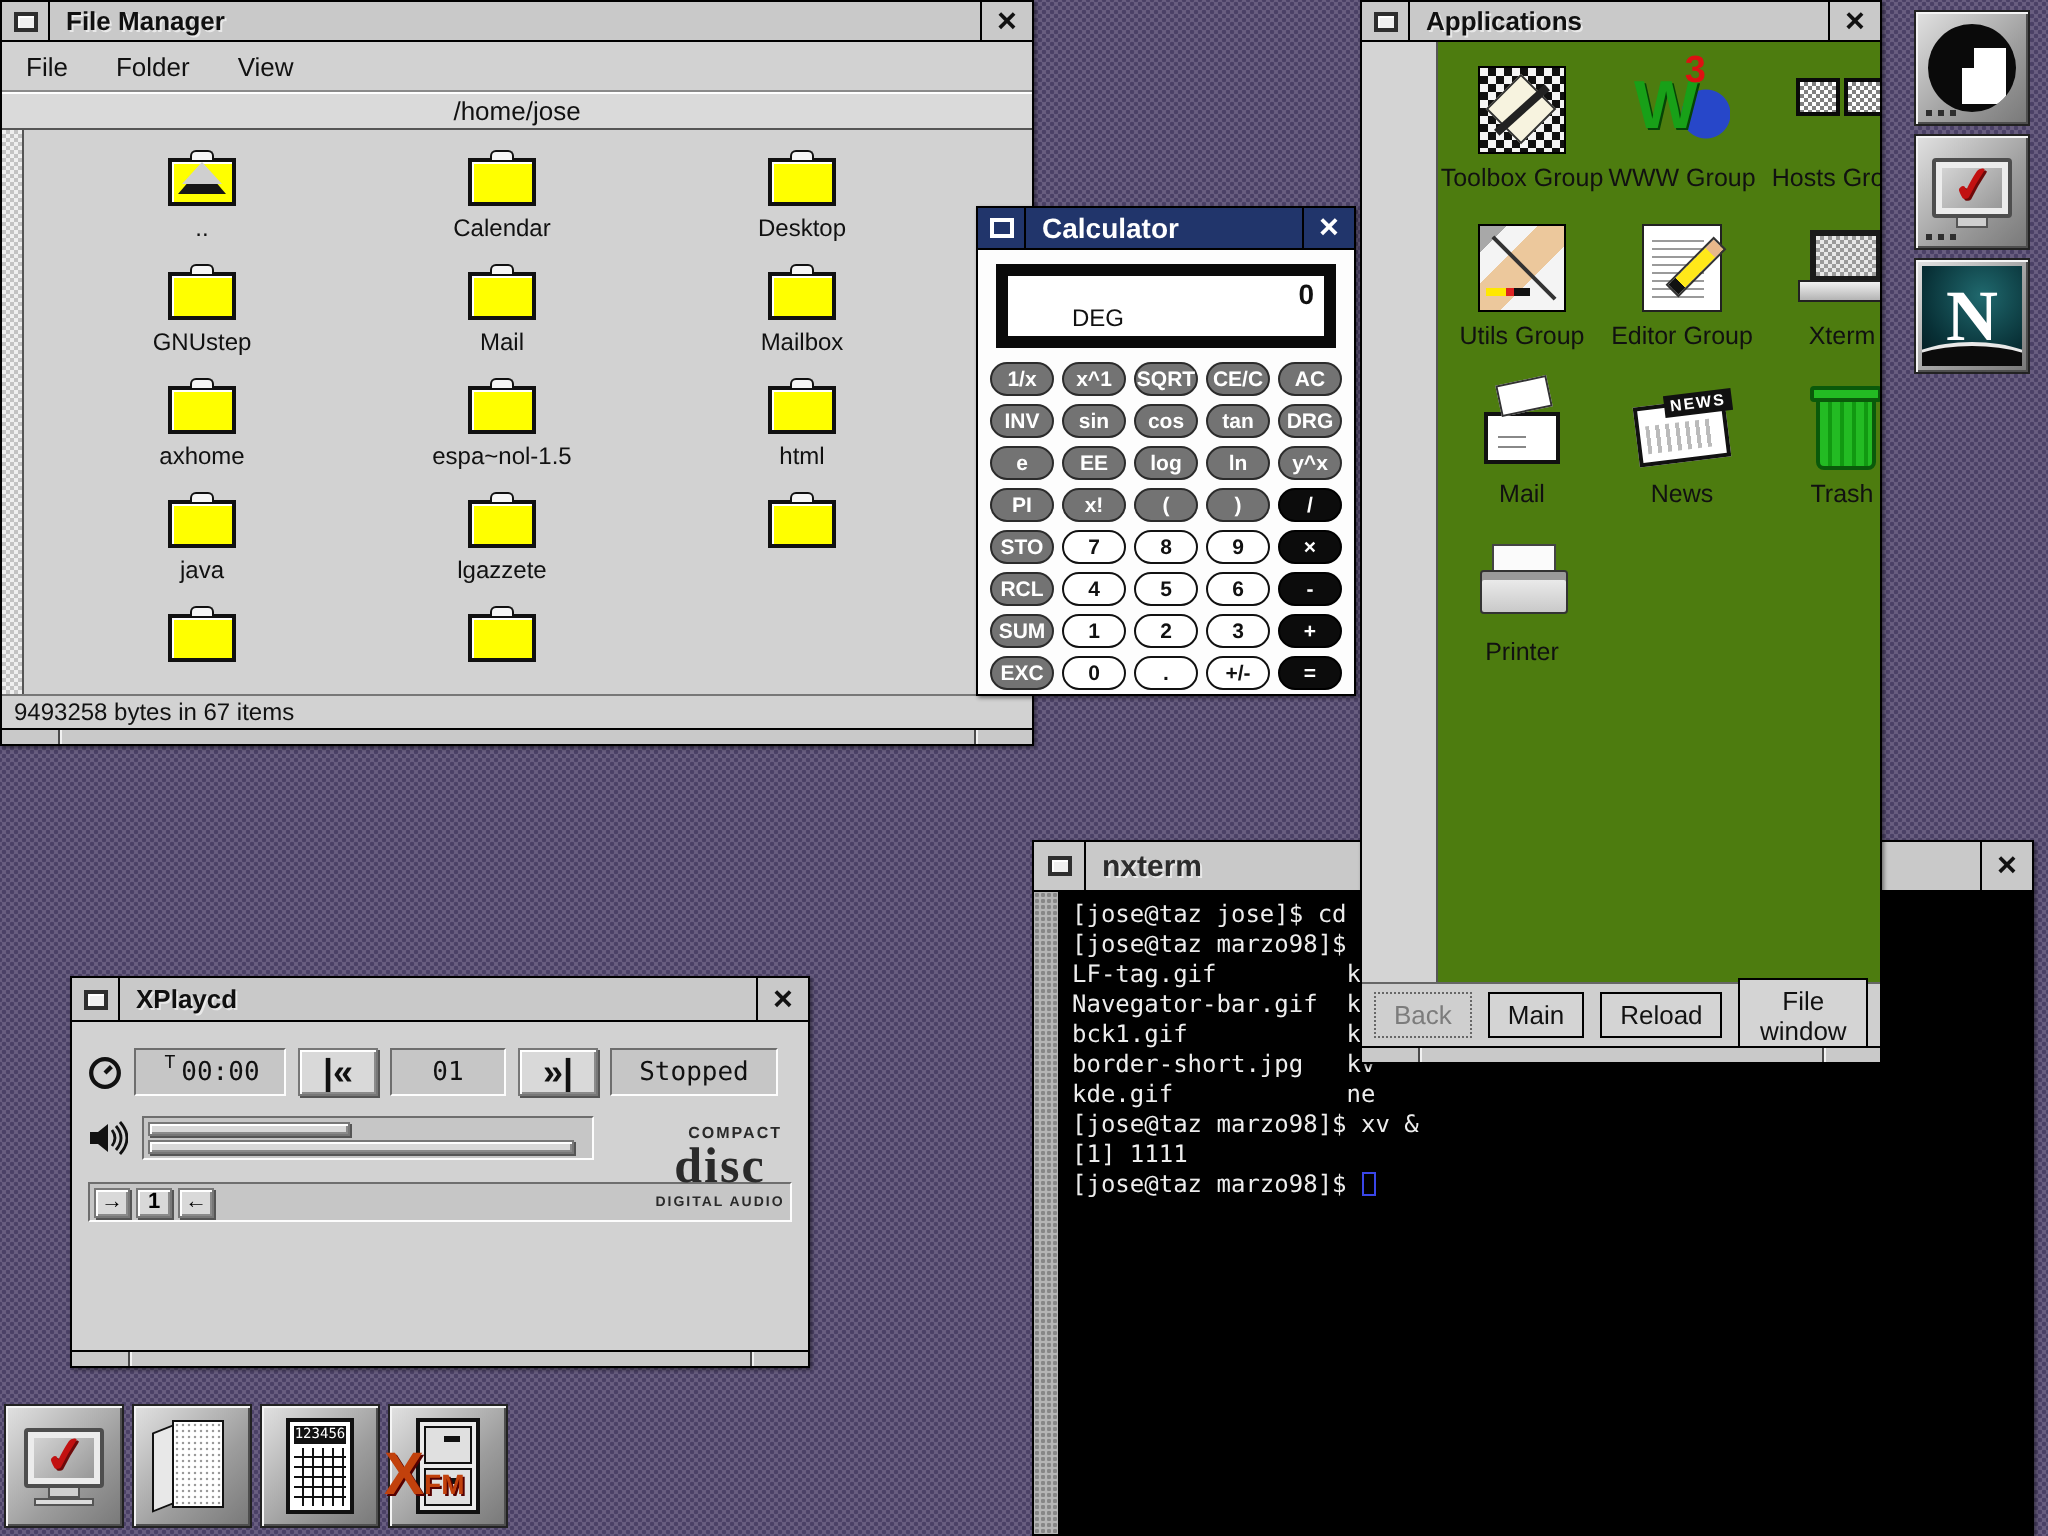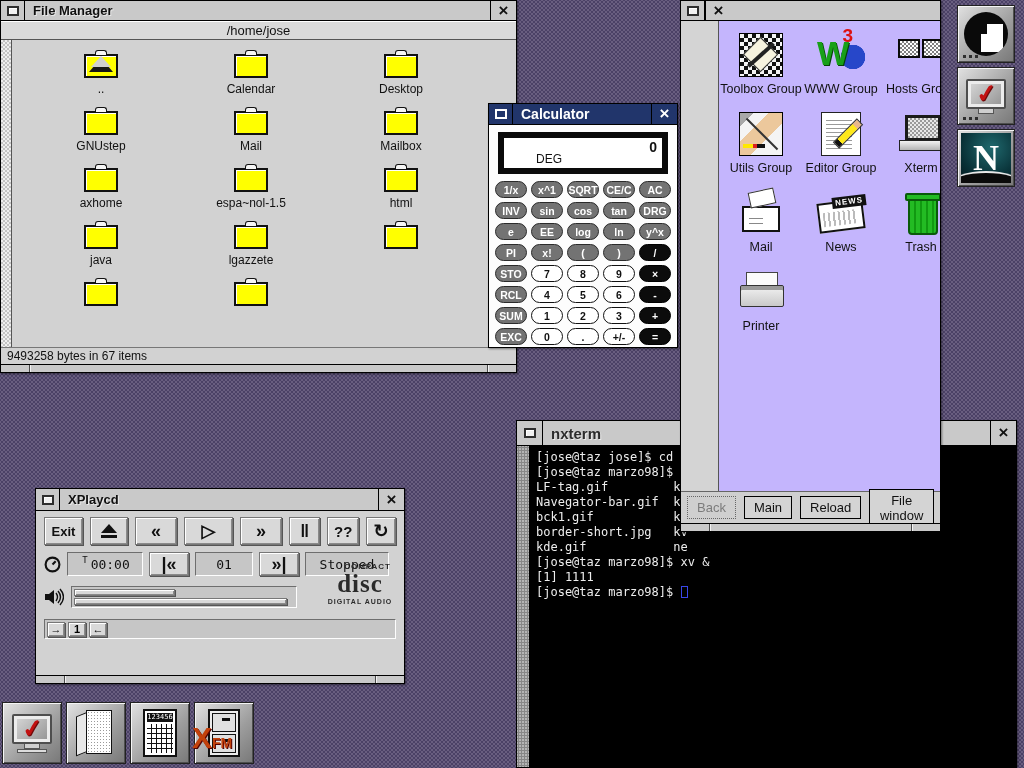--- a/index.html
+++ b/index.html
@@ -62,21 +62,21 @@
   .calc-mode{position:absolute;left:32px;bottom:2px;font-size:12px;color:#111;text-align:center;}
   .calc-grid{display:grid;grid-template-columns:repeat(5,32px);gap:4px 4px;justify-content:center;padding:2px 0;}
   .calc-btn{height:17px;border-radius:9px;font-weight:bold;font-size:10.5px;display:flex;align-items:center;
       justify-content:center;font-family:"Liberation Sans",sans-serif;padding:0;}
   .calc-btn.fn{background:#737373;color:#fff;border:1.5px solid #2b2b2b;}
   .calc-btn.num{background:#fff;color:#111;border:1.5px solid #111;}
   .calc-btn.op{background:#0c0c0c;color:#fff;border:1.5px solid #000;}
 
   
   #apps{left:680px;top:0;width:261px;height:532px;z-index:5;display:flex;flex-direction:column;}
-  #apps .appbody{flex:1;display:flex;overflow:hidden;background:#c4b5fd;margin-left:37px;}
+  #apps .appbody{flex:1;display:flex;overflow:hidden;background:#4d7c0f;margin-left:37px;}
   .app-grid{flex:1;display:grid;grid-template-columns:repeat(3,80px);grid-auto-rows:79px;padding:10px 0 0 2px;}
   .app-item{display:flex;flex-direction:column;align-items:center;justify-content:flex-start;}
   .app-label{font-size:12.5px;color:#111;margin-top:3px;white-space:nowrap;}
   .app-icon{width:48px;height:48px;position:relative;display:block;}
   .app-icon::before,.app-icon::after{content:"";position:absolute;}
   .icon-toolbox{width:44px;height:44px;margin:2px;border:1px solid #000;
       background:repeating-conic-gradient(#101010 0% 25%,#f4f4f4 0% 50%) 0 0/8px 8px;}
   .icon-toolbox::before{left:8px;top:8px;width:23px;height:23px;background:#f7f3df;border:1px solid #333;transform:rotate(45deg);}
   .icon-toolbox::after{left:4px;top:19px;width:34px;height:4px;background:#222;transform:rotate(-42deg);}
   .icon-graphics{background-image:radial-gradient(circle at 15px 15px,#e82222 0 10px,transparent 10.5px),
@@ -214,20 +214,25 @@
   <div class="win" id="fm">
     <div class="tbar">
       <div class="mbox">
           <span class="sq"></span>
         </div>
       <div class="ttl">File Manager</div>
       <div class="xbox">
           <span>×</span>
         </div>
     </div>
+    <div class="menubar">
+      <span class="menu-item">File</span>
+        <span class="menu-item">Folder</span>
+        <span class="menu-item">View</span>
+    </div>
     <div class="pathbar">
         <span>/home/jose</span>
       </div>
     <div class="fmbody">
       <div class="vscroll"></div>
       <div class="folder-grid">
 
           <div class="folder-item up">
             <div class="folder-icon">
               <span class="ftab"></span>
@@ -383,47 +388,20 @@
     <div class="tbar">
       <div class="mbox">
           <span class="sq"></span>
         </div>
       <div class="ttl">XPlaycd</div>
       <div class="xbox">
           <span>×</span>
         </div>
     </div>
     <div class="xpbody">
-      <div class="xprow r1">
-        <div class="xpbtn raised" style="width:47px">Exit</div>
-        <div class="xpbtn raised" style="width:46px">
-          <span class="eject-ic">
-              <span class="eject-tri"></span>
-              <span class="eject-bar"></span>
-            </span>
-        </div>
-        <div class="xpbtn raised glyph" style="width:50px">
-            <span>«</span>
-          </div>
-        <div class="xpbtn raised glyph" style="width:60px">
-            <span>▷</span>
-          </div>
-        <div class="xpbtn raised glyph" style="width:50px">
-            <span>»</span>
-          </div>
-        <div class="xpbtn raised glyph" style="width:38px">
-            <span>‖</span>
-          </div>
-        <div class="xpbtn raised" style="width:38px;font-size:15px">
-            <span>??</span>
-          </div>
-        <div class="xpbtn raised glyph" style="width:36px">
-            <span>↻</span>
-          </div>
-      </div>
       <div class="xprow r2">
         <svg width="17" height="17" viewBox="0 0 16 16">
           <circle cx="8" cy="8" r="6.5" fill="none" stroke="#111" stroke-width="2"></circle>
           <line x1="8" y1="8" x2="11" y2="5" stroke="#111" stroke-width="2"></line>
         </svg>
         <div class="disp sunken" style="width:76px">
           <span class="tprefix">T</span>
           <span>00:00</span>
         </div>
         <div class="xpbtn raised glyph" style="width:40px;height:24px">
@@ -560,20 +538,21 @@
         <button class="calc-btn op">=</button>
 
     </div>
   </div>
 
   <div class="win" id="apps">
     <div class="tbar">
       <div class="mbox">
           <span class="sq"></span>
         </div>
+      <div class="ttl">Applications</div>
       <div class="xbox">
           <span>×</span>
         </div>
     </div>
     <div class="appbody">
       <div class="vscroll"></div>
       <div class="app-grid">
 
           <div class="app-item">
             <span class="app-icon icon-toolbox"></span>

